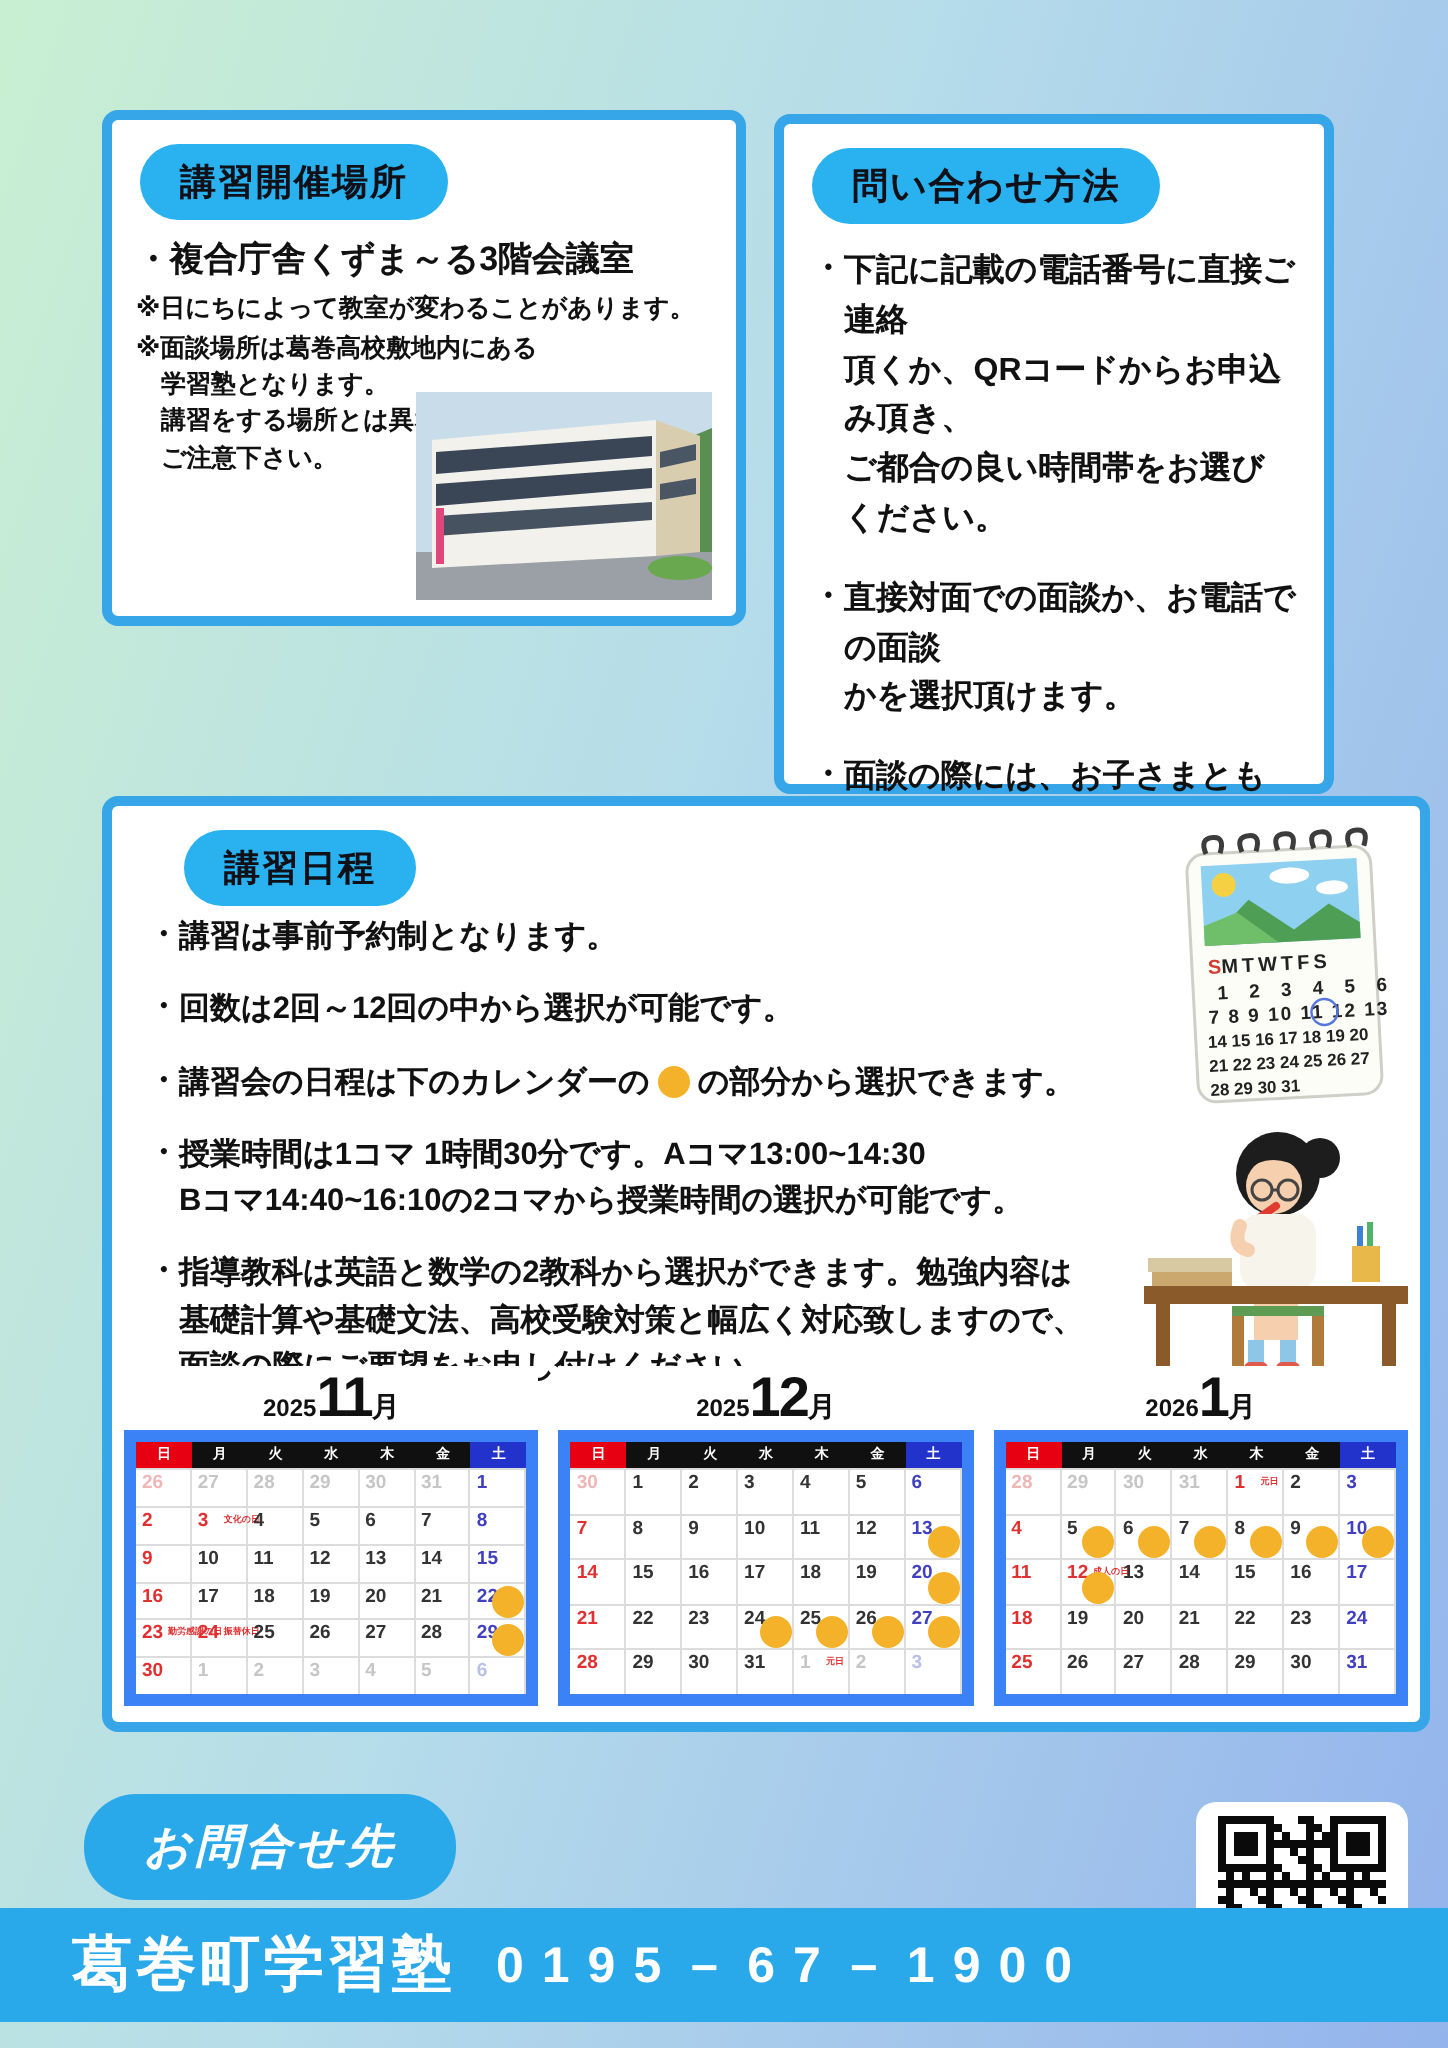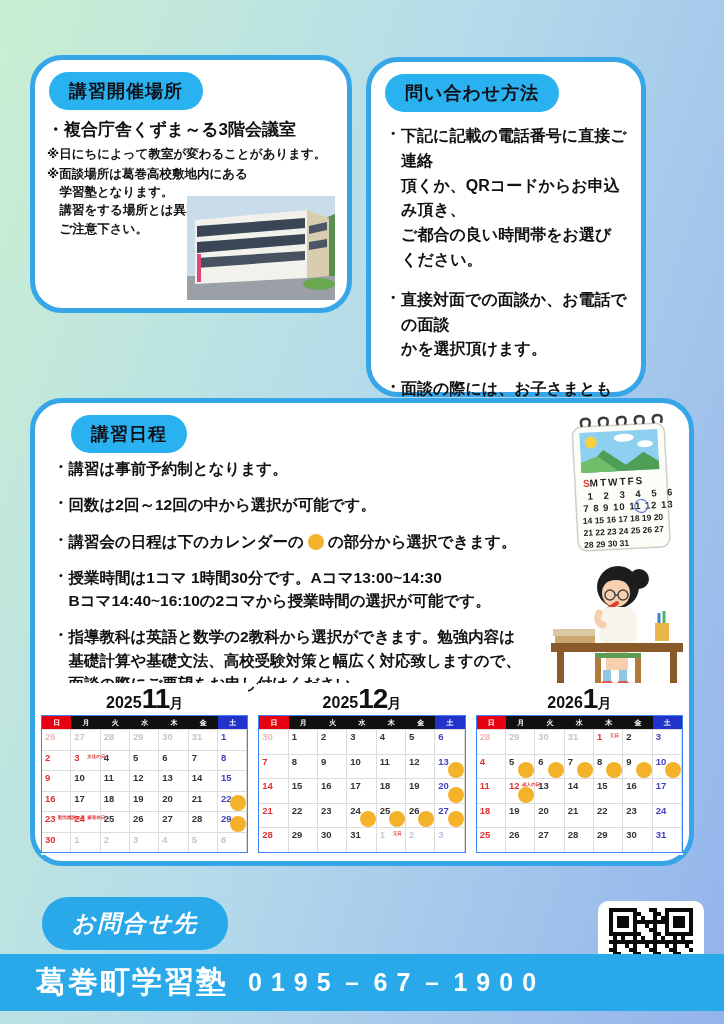--- a/index.html
+++ b/index.html
@@ -1,20 +1,20 @@
 <!DOCTYPE html>
 <html><head>
 <meta charset="utf-8">
 <style>
   * { margin:0; padding:0; box-sizing:border-box; }
   body { font-family:"Liberation Sans","DejaVu Sans",sans-serif; font-weight:bold; }
   .page { position:relative; width:724px; height:1024px; overflow:hidden;
           background:linear-gradient(108deg,#c9efd2 0%,#b5dcea 45%,#93b3ec 100%); }
 
-  .box { position:absolute; background:#fff; border:5px solid #36a6e9; border-radius:32px; }
+  .box { position:absolute; background:#fff; border:5px solid #36a6e9; border-radius:8px;margin-left:21px; }
   .box1 { left:30px; top:55px; width:322px; height:258px; }
   .box2 { left:366px; top:57px; width:280px; height:340px; }
   .box3 { left:30px; top:398px; width:664px; height:468px;padding-left:22px; }
 
   .pill { display:inline-block; background:#29b2ef; color:#101018; border-radius:22px;
           padding:7px 20px; font-size:18px; letter-spacing:1px; margin:12px 0 0 14px; }
 
   .b1-main { font-size:17px; color:#111; margin:8px 12px 4px 12px; }
   .b1-note { font-size:12.5px; color:#111; margin:2px 12px 0 12px; white-space:pre-line; line-height:1.45; }
   .b1-photo { position:absolute; right:12px; bottom:8px; width:148px; height:104px; }
@@ -30,25 +30,25 @@
   .sb .txt { font-size:15.5px; color:#111; line-height:1.5; white-space:pre-line; }
   .inline-circle { display:inline-block; width:16px; height:16px; border-radius:50%;
                    background:#f3b229; vertical-align:-3px; margin:0 4px; }
 
   .illus-cal { position:absolute; right:14px; top:10px; width:108px; height:140px; transform:rotate(-3deg); }
   .illus-girl { position:absolute; right:6px; top:148px; width:132px; height:140px; }
 
   .cals { position:absolute; left:6px; right:6px; bottom:6px; height:172px; display:flex; gap:10px; }
   .cal { flex:1; background:#fff; }
   .cal-title { text-align:center; height:32px; color:#111; }
-  .cal-title .yr { font-size:16px;text-align:center; }
+  .cal-title .yr { font-size:12px;text-align:center; }
   .cal-title .mo { font-size:28px; letter-spacing:-1px; }
   .cal-title .tsuki { font-size:14px; }
   .cal-grid { display:grid; grid-template-columns:repeat(7,1fr); grid-template-rows:13px;
-              grid-auto-rows:1fr; height:138px; border:1px solid #3b82f6; background:#fff; }
+              grid-auto-rows:1fr; height:138px; border:6px solid #3b82f6; background:#fff; }
   .cal-h { font-size:7px; color:#fff; text-align:center; line-height:13px; }
   .h-sun { background:#e60012; } .h-wd { background:#101010; } .h-sat { background:#2233cc; }
   .cal-c { position:relative; border-right:1px solid #dcdcdc; border-top:1px solid #dcdcdc; overflow:visible; }
   .cal-c:nth-child(7n+8), .cal-c:nth-child(7n+1) { border-left:none; }
   .cal-c .num { position:absolute; left:3px; top:1px; font-size:9.5px; }
   .num.wd { color:#333; } .num.sun { color:#e03030; } .num.sat { color:#4040c0; }
   .num.out { color:#c6c6c6; } .num.out-sun { color:#efb6b6; } .num.out-sat { color:#b9c0e8; }
   .cal-c .hol { position:absolute; left:16px; top:3px; font-size:4.5px; color:#e03030; white-space:nowrap; }
   .dot-c { position:absolute; right:0px; bottom:0px; width:16px; height:16px;
            border-radius:50%; background:#f3b229; }

